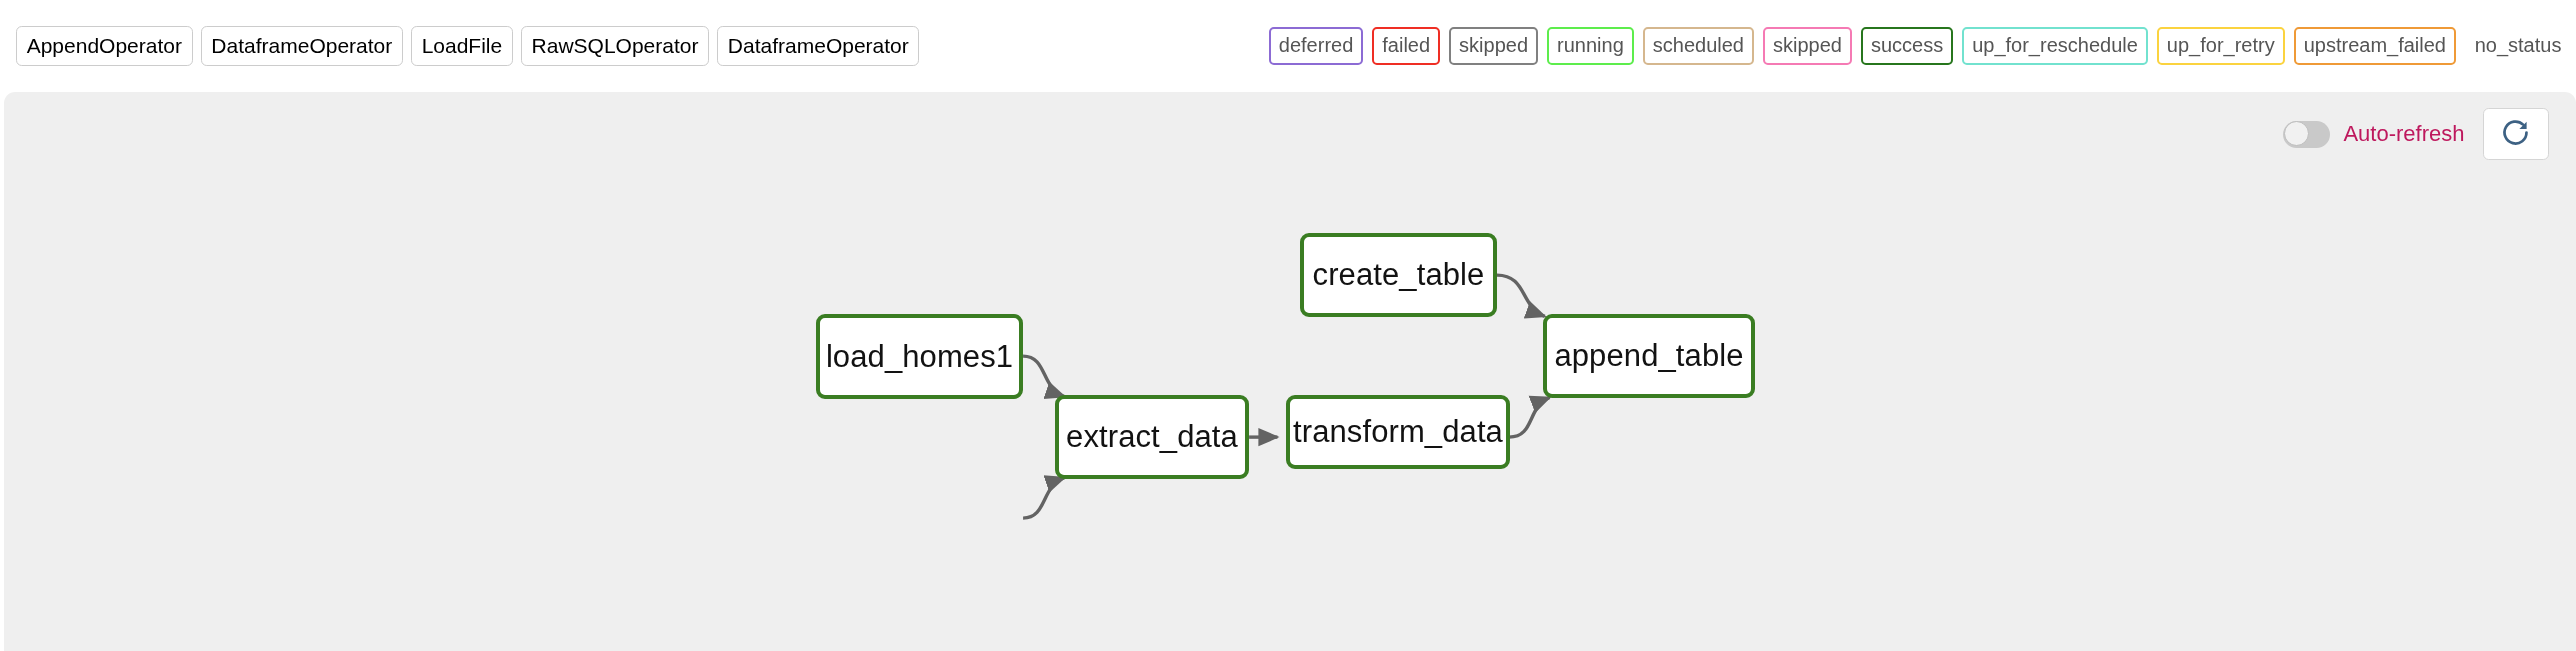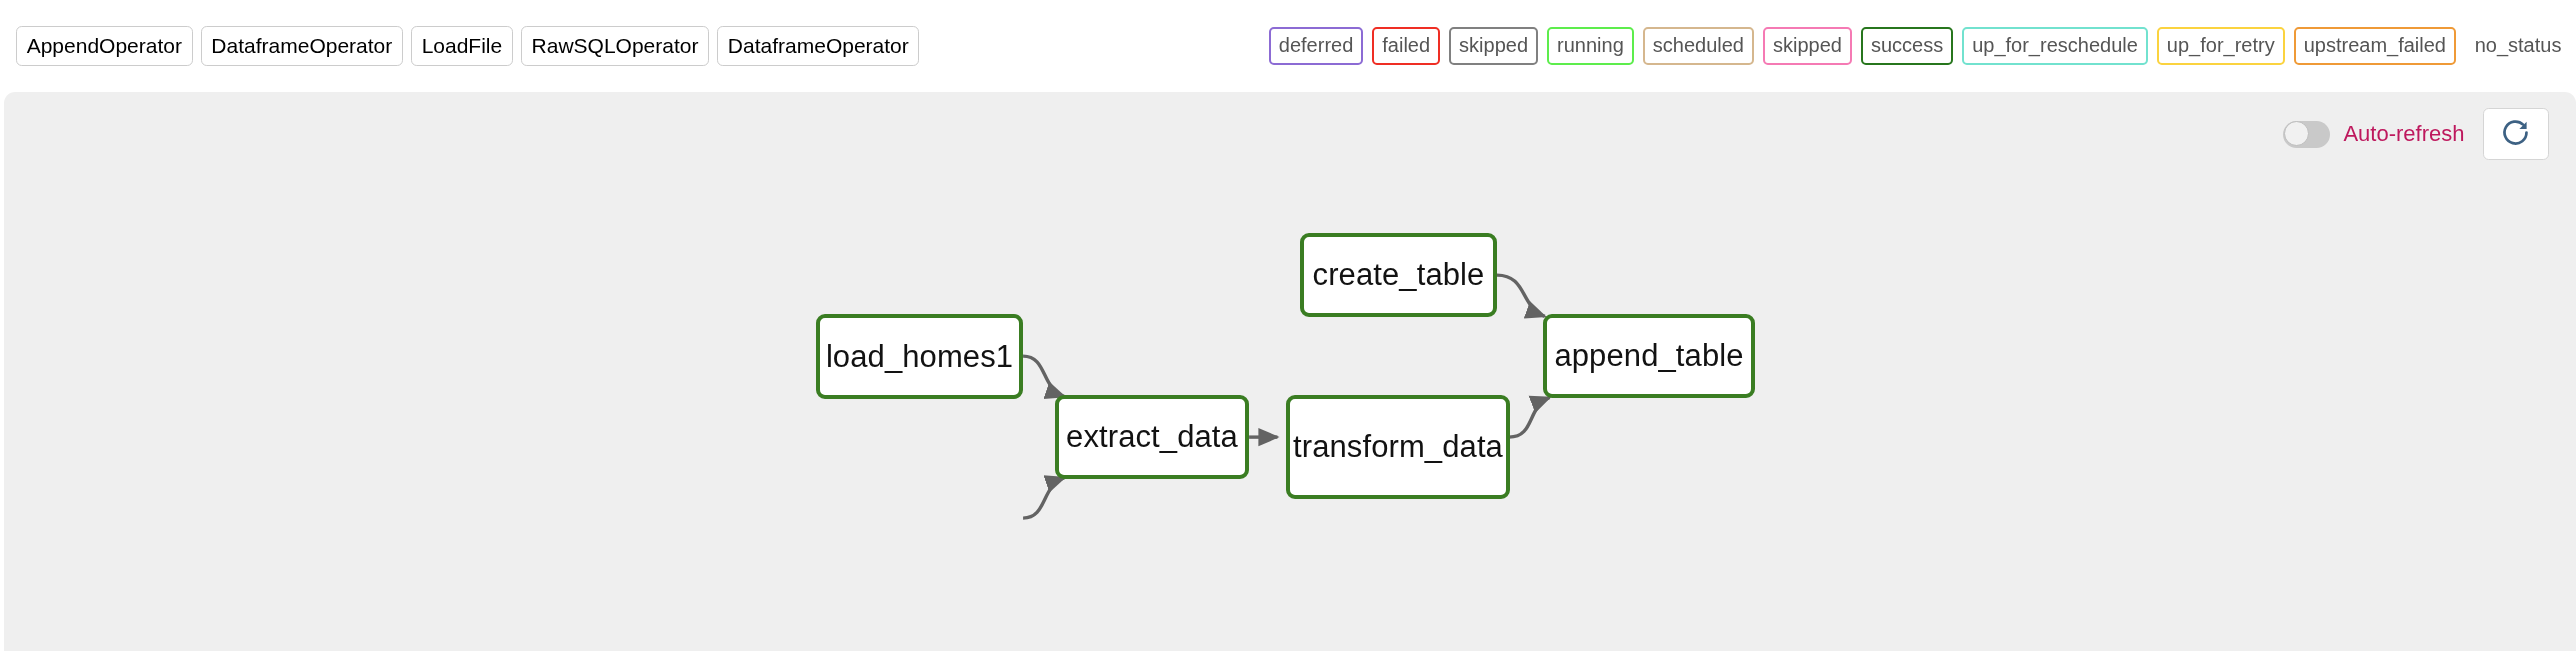--- a/index.html
+++ b/index.html
@@ -245,21 +245,21 @@
 
     <div class="dag-node" style="left: 812px; top: 222px; width: 207px; height: 85px; border-color: rgb(58, 125, 34);">
       <span class="node-label">load_homes1</span>
     </div>
     <div class="dag-node" style="left: 1051px; top: 303px; width: 194px; height: 84px; border-color: rgb(58, 125, 34);">
       <span class="node-label">extract_data</span>
     </div>
     <div class="dag-node" style="left: 1296px; top: 141px; width: 197px; height: 84px; border-color: rgb(58, 125, 34);">
       <span class="node-label">create_table</span>
     </div>
-    <div class="dag-node" style="left: 1282px; top: 303px; width: 224px; height: 104px; border-color: rgb(58, 125, 34);">
+    <div class="dag-node" style="left: 1282px; top: 303px; width: 224px; height: 74px; border-color: rgb(58, 125, 34);">
       <span class="node-label">transform_data</span>
     </div>
     <div class="dag-node" style="left: 1539px; top: 222px; width: 212px; height: 84px; border-color: rgb(58, 125, 34);">
       <span class="node-label">append_table</span>
     </div>
 
   </div>
 </div>
 
 

